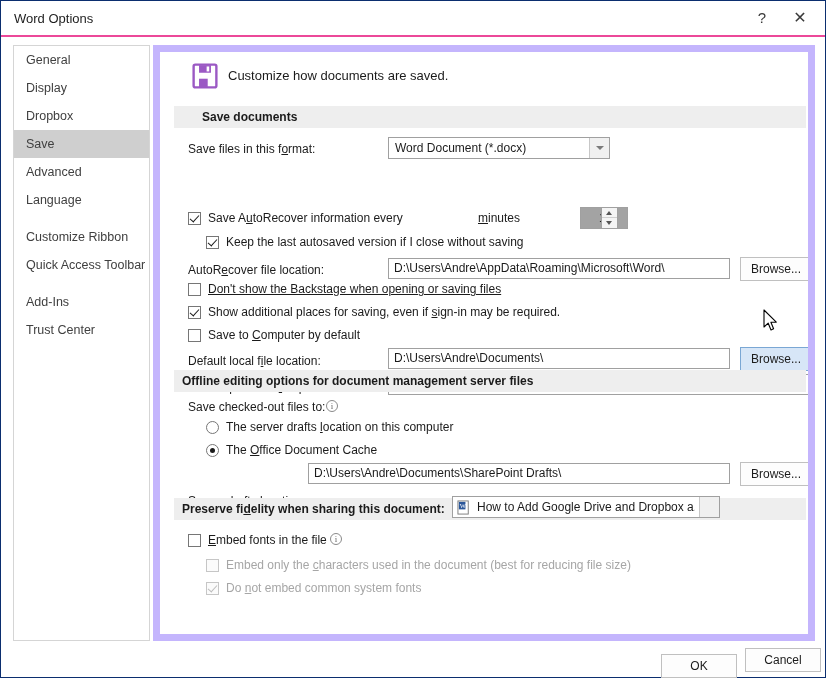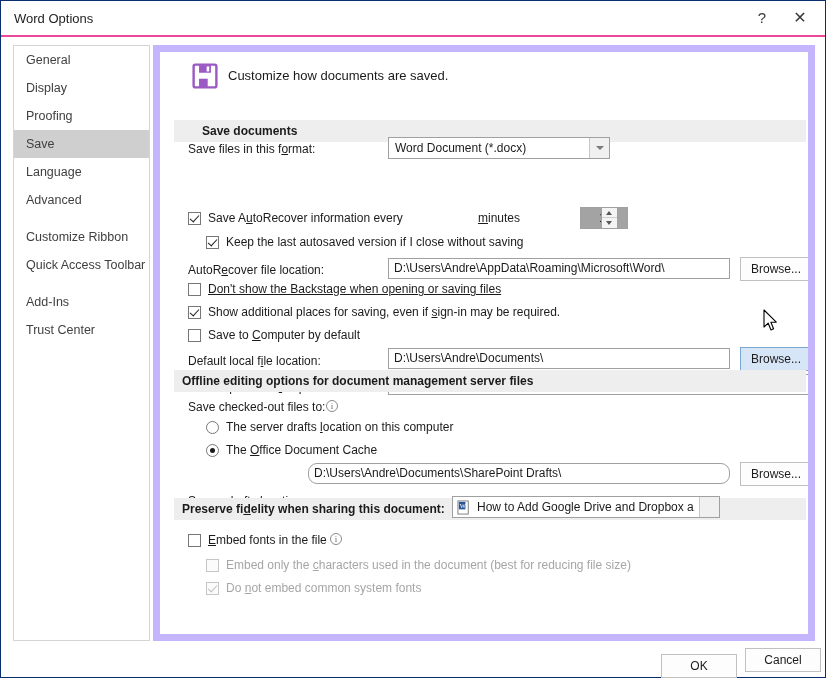--- a/index.html
+++ b/index.html
@@ -367,45 +367,45 @@
 
   <div id="titlebar">
     <div id="title-text">Word Options</div>
     <button class="titlebtn" id="help-btn">?</button>
     <button class="titlebtn" id="close-btn">✕</button>
   </div>
 
   <div id="sidebar">
     <div class="nav-item">General</div>
     <div class="nav-item">Display</div>
-    <div class="nav-item">Proofing</div>
+    <div class="nav-item">Dropbox</div>
     <div class="nav-item selected">Save</div>
+    <div class="nav-item">Advanced</div>
     <div class="nav-item">Language</div>
-    <div class="nav-item">Advanced</div>
     <div class="nav-gap"></div>
     <div class="nav-item">Customize Ribbon</div>
     <div class="nav-item">Quick Access Toolbar</div>
     <div class="nav-gap"></div>
     <div class="nav-item">Add-Ins</div>
     <div class="nav-item">Trust Center</div>
   </div>
 
   <div id="panel">
 
     <div id="panel-header">
       <svg id="save-icon" viewBox="0 0 24 24">
         <rect x="1.5" y="1.5" width="21" height="21" rx="1.5" fill="none" stroke="#9b59c4" stroke-width="2.2"></rect>
         <rect x="6.5" y="2" width="11" height="7" fill="#9b59c4"></rect>
         <rect x="13.5" y="3.2" width="2.4" height="4.6" fill="#ffffff"></rect>
         <rect x="6.5" y="14.5" width="8" height="8" fill="#9b59c4"></rect>
       </svg>
       <div id="panel-header-text">Customize how documents are saved.</div>
     </div>
 
-    <div class="section-bar" style="top:68px;padding-left:28px;">Save documents</div>
+    <div class="section-bar" style="top:54px;padding-left:28px;">Save documents</div>
 
     <div class="lbl" style="left:28px; top:90px;">Save files in this f<u>o</u>rmat:</div>
     <div class="combo" style="left:228px; top:85px; width:222px;">
       <span class="combo-text">Word Document (*.docx)</span>
       <span class="combo-arrow"></span>
     </div>
 
     <div class="chk checked" style="left:28px; top:160px;"></div>
     <div class="lbl" style="left:48px; top:159px;">Save A<u>u</u>toRecover information every</div>
     <div id="spin-box">10</div>
@@ -443,21 +443,21 @@
     <div class="lbl" style="left:28px; top:348px;">Save checked-out files to:</div>
     <div class="info-icon" style="left:166px; top:348px;">i</div>
 
     <div class="radio" style="left:46px; top:369px;"></div>
     <div class="lbl" style="left:66px; top:368px;">The server drafts <u>l</u>ocation on this computer</div>
 
     <div class="radio selected" style="left:46px; top:392px;"></div>
     <div class="lbl" style="left:66px; top:391px;">The <u>O</u>ffice Document Cache</div>
 
     <div class="lbl" style="left:28px; top:442px;">Ser<u>v</u>er drafts location:</div>
-    <div class="textbox" style="left:148px; top:411px; width:422px;border-radius:9px;">D:\Users\Andre\Documents\SharePoint Drafts\</div>
+    <div class="textbox" style="left:148px; top:411px; width:422px;">D:\Users\Andre\Documents\SharePoint Drafts\</div>
     <div class="btn" style="left:580px; top:410px; width:72px;">Browse...</div>
 
     <div class="section-bar" style="top:446px;">Preserve fi<u>d</u>elity when sharing this document:</div>
 
     <div id="doc-combo" style="left:292px; top:444px;">
       <svg id="doc-icon" viewBox="0 0 16 16">
         <rect x="1" y="1" width="11" height="14" fill="#ffffff" stroke="#7a7a7a" stroke-width="1"></rect>
         <rect x="2" y="2" width="7" height="8" fill="#2b579a"></rect>
         <text x="3" y="9" font-size="7" fill="#ffffff" font-family="Liberation Serif, serif">W</text>
       </svg>

